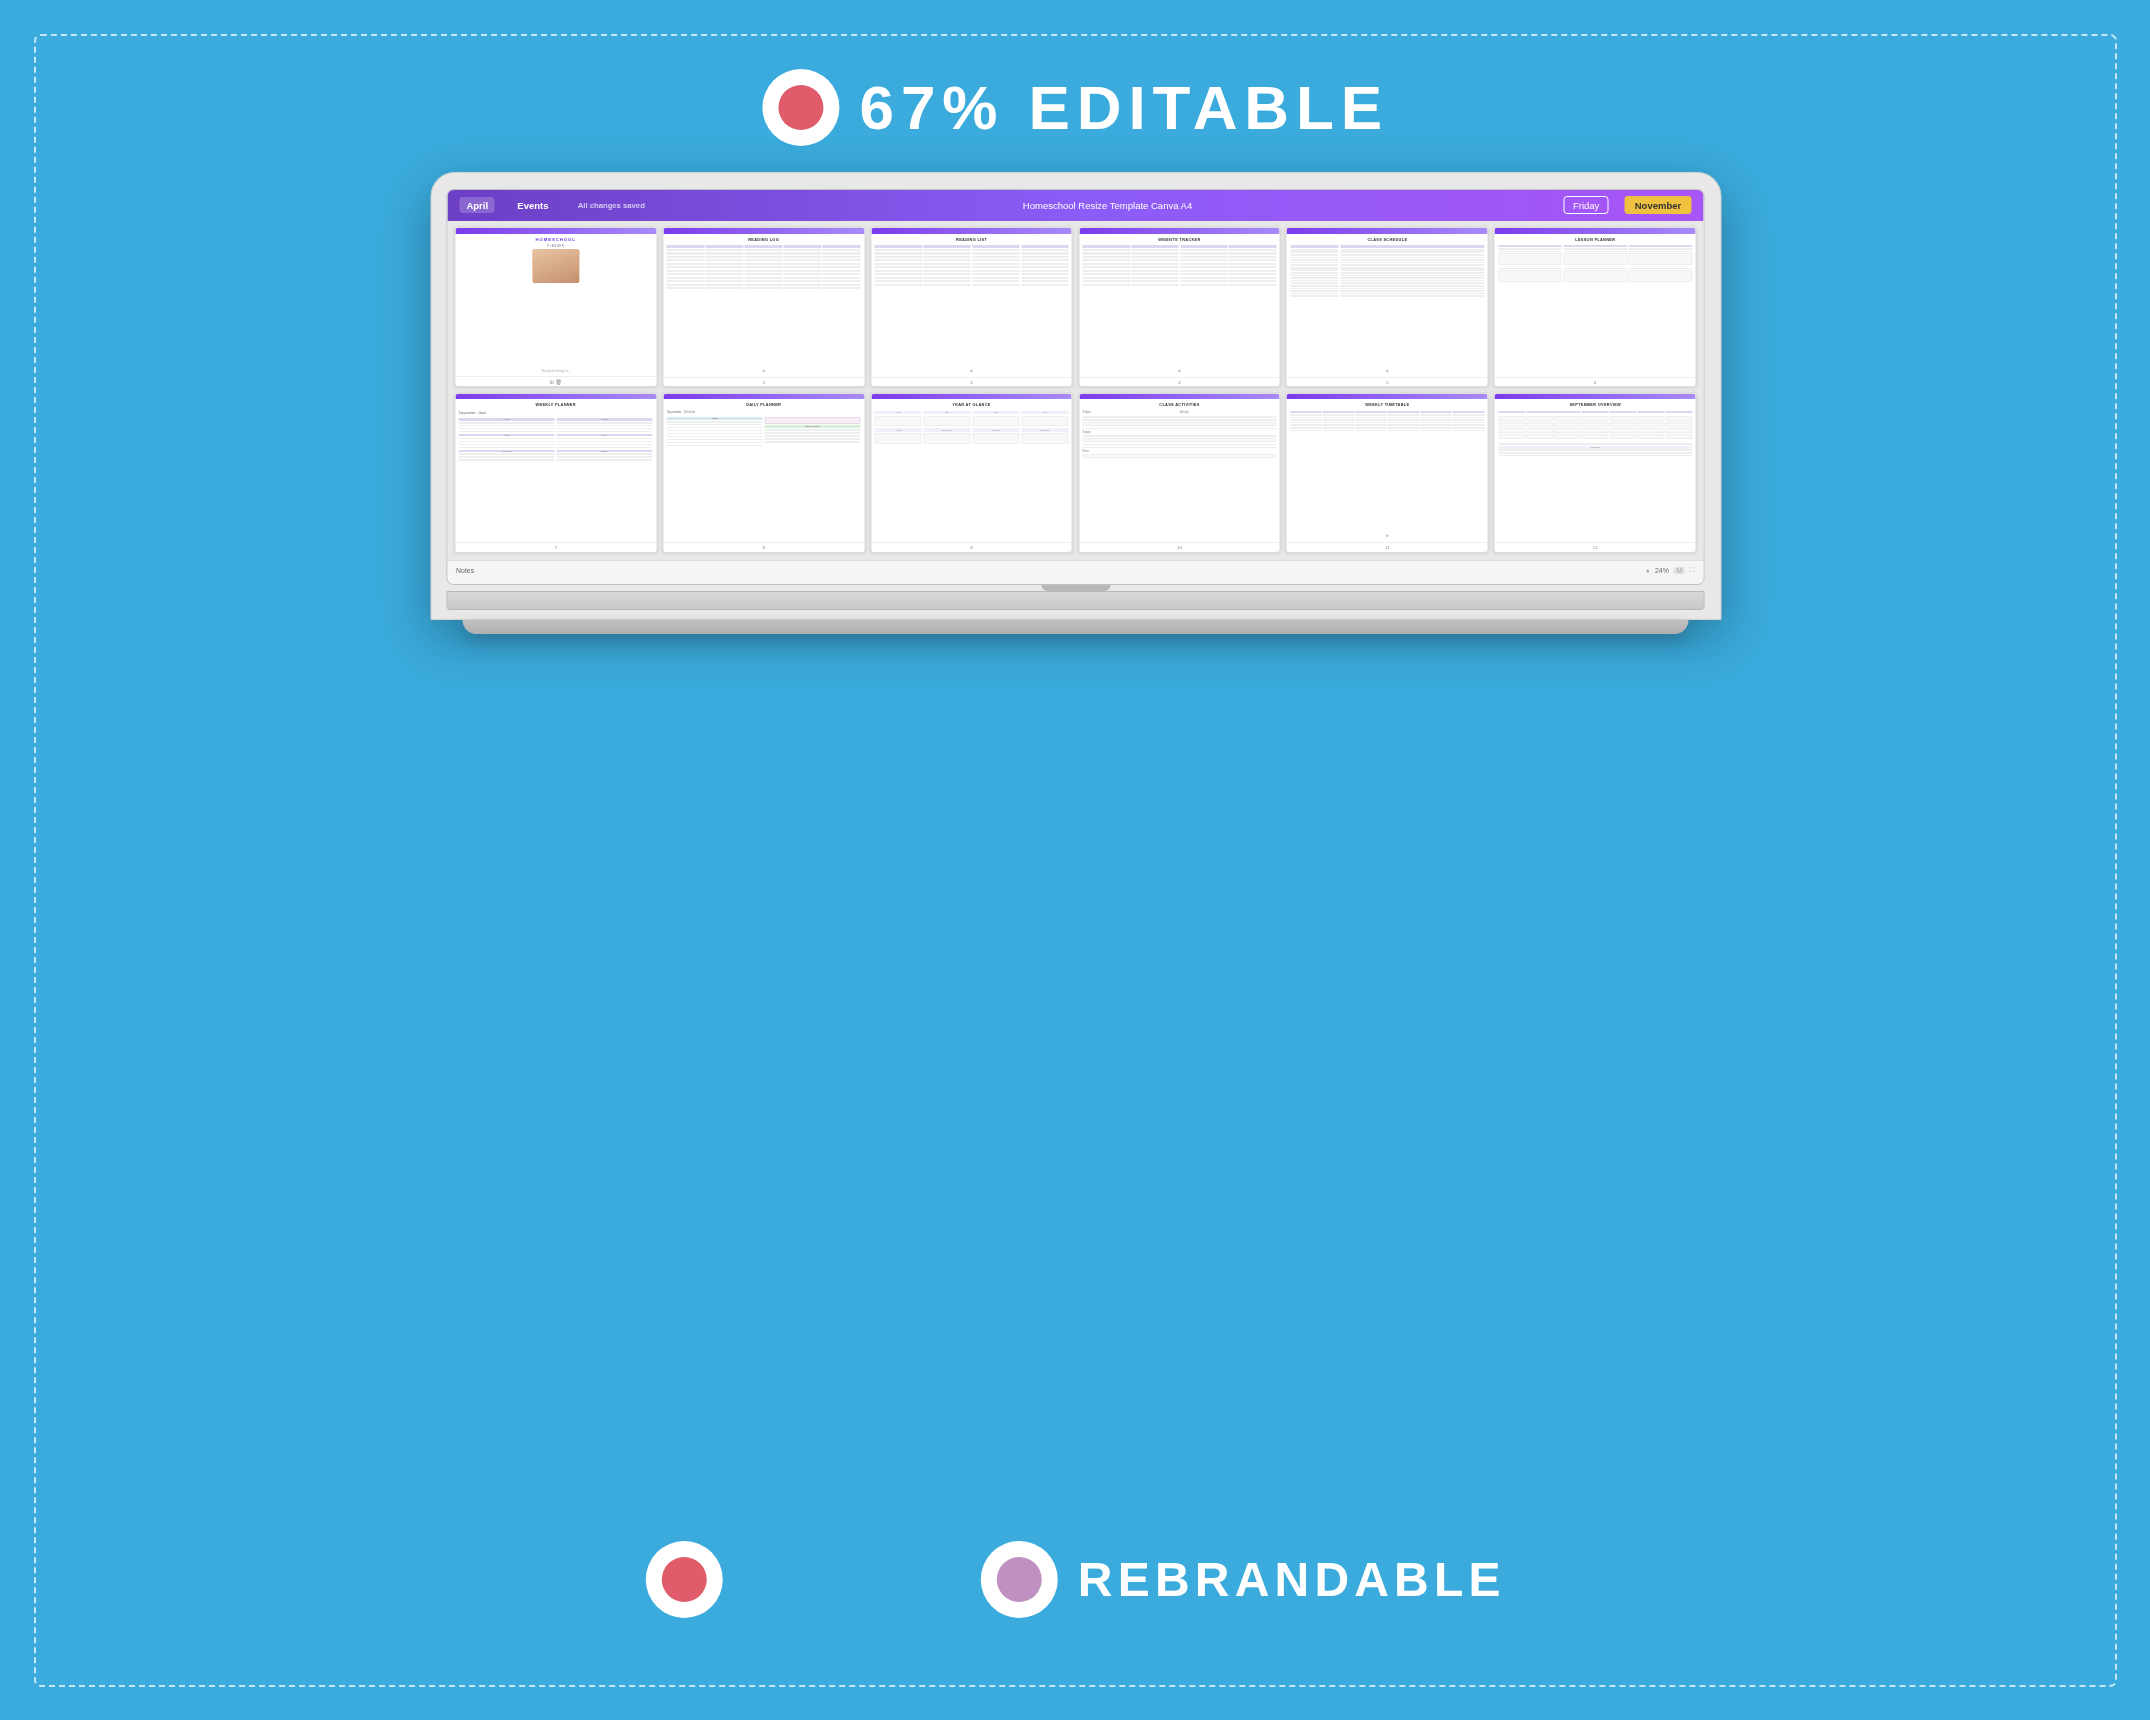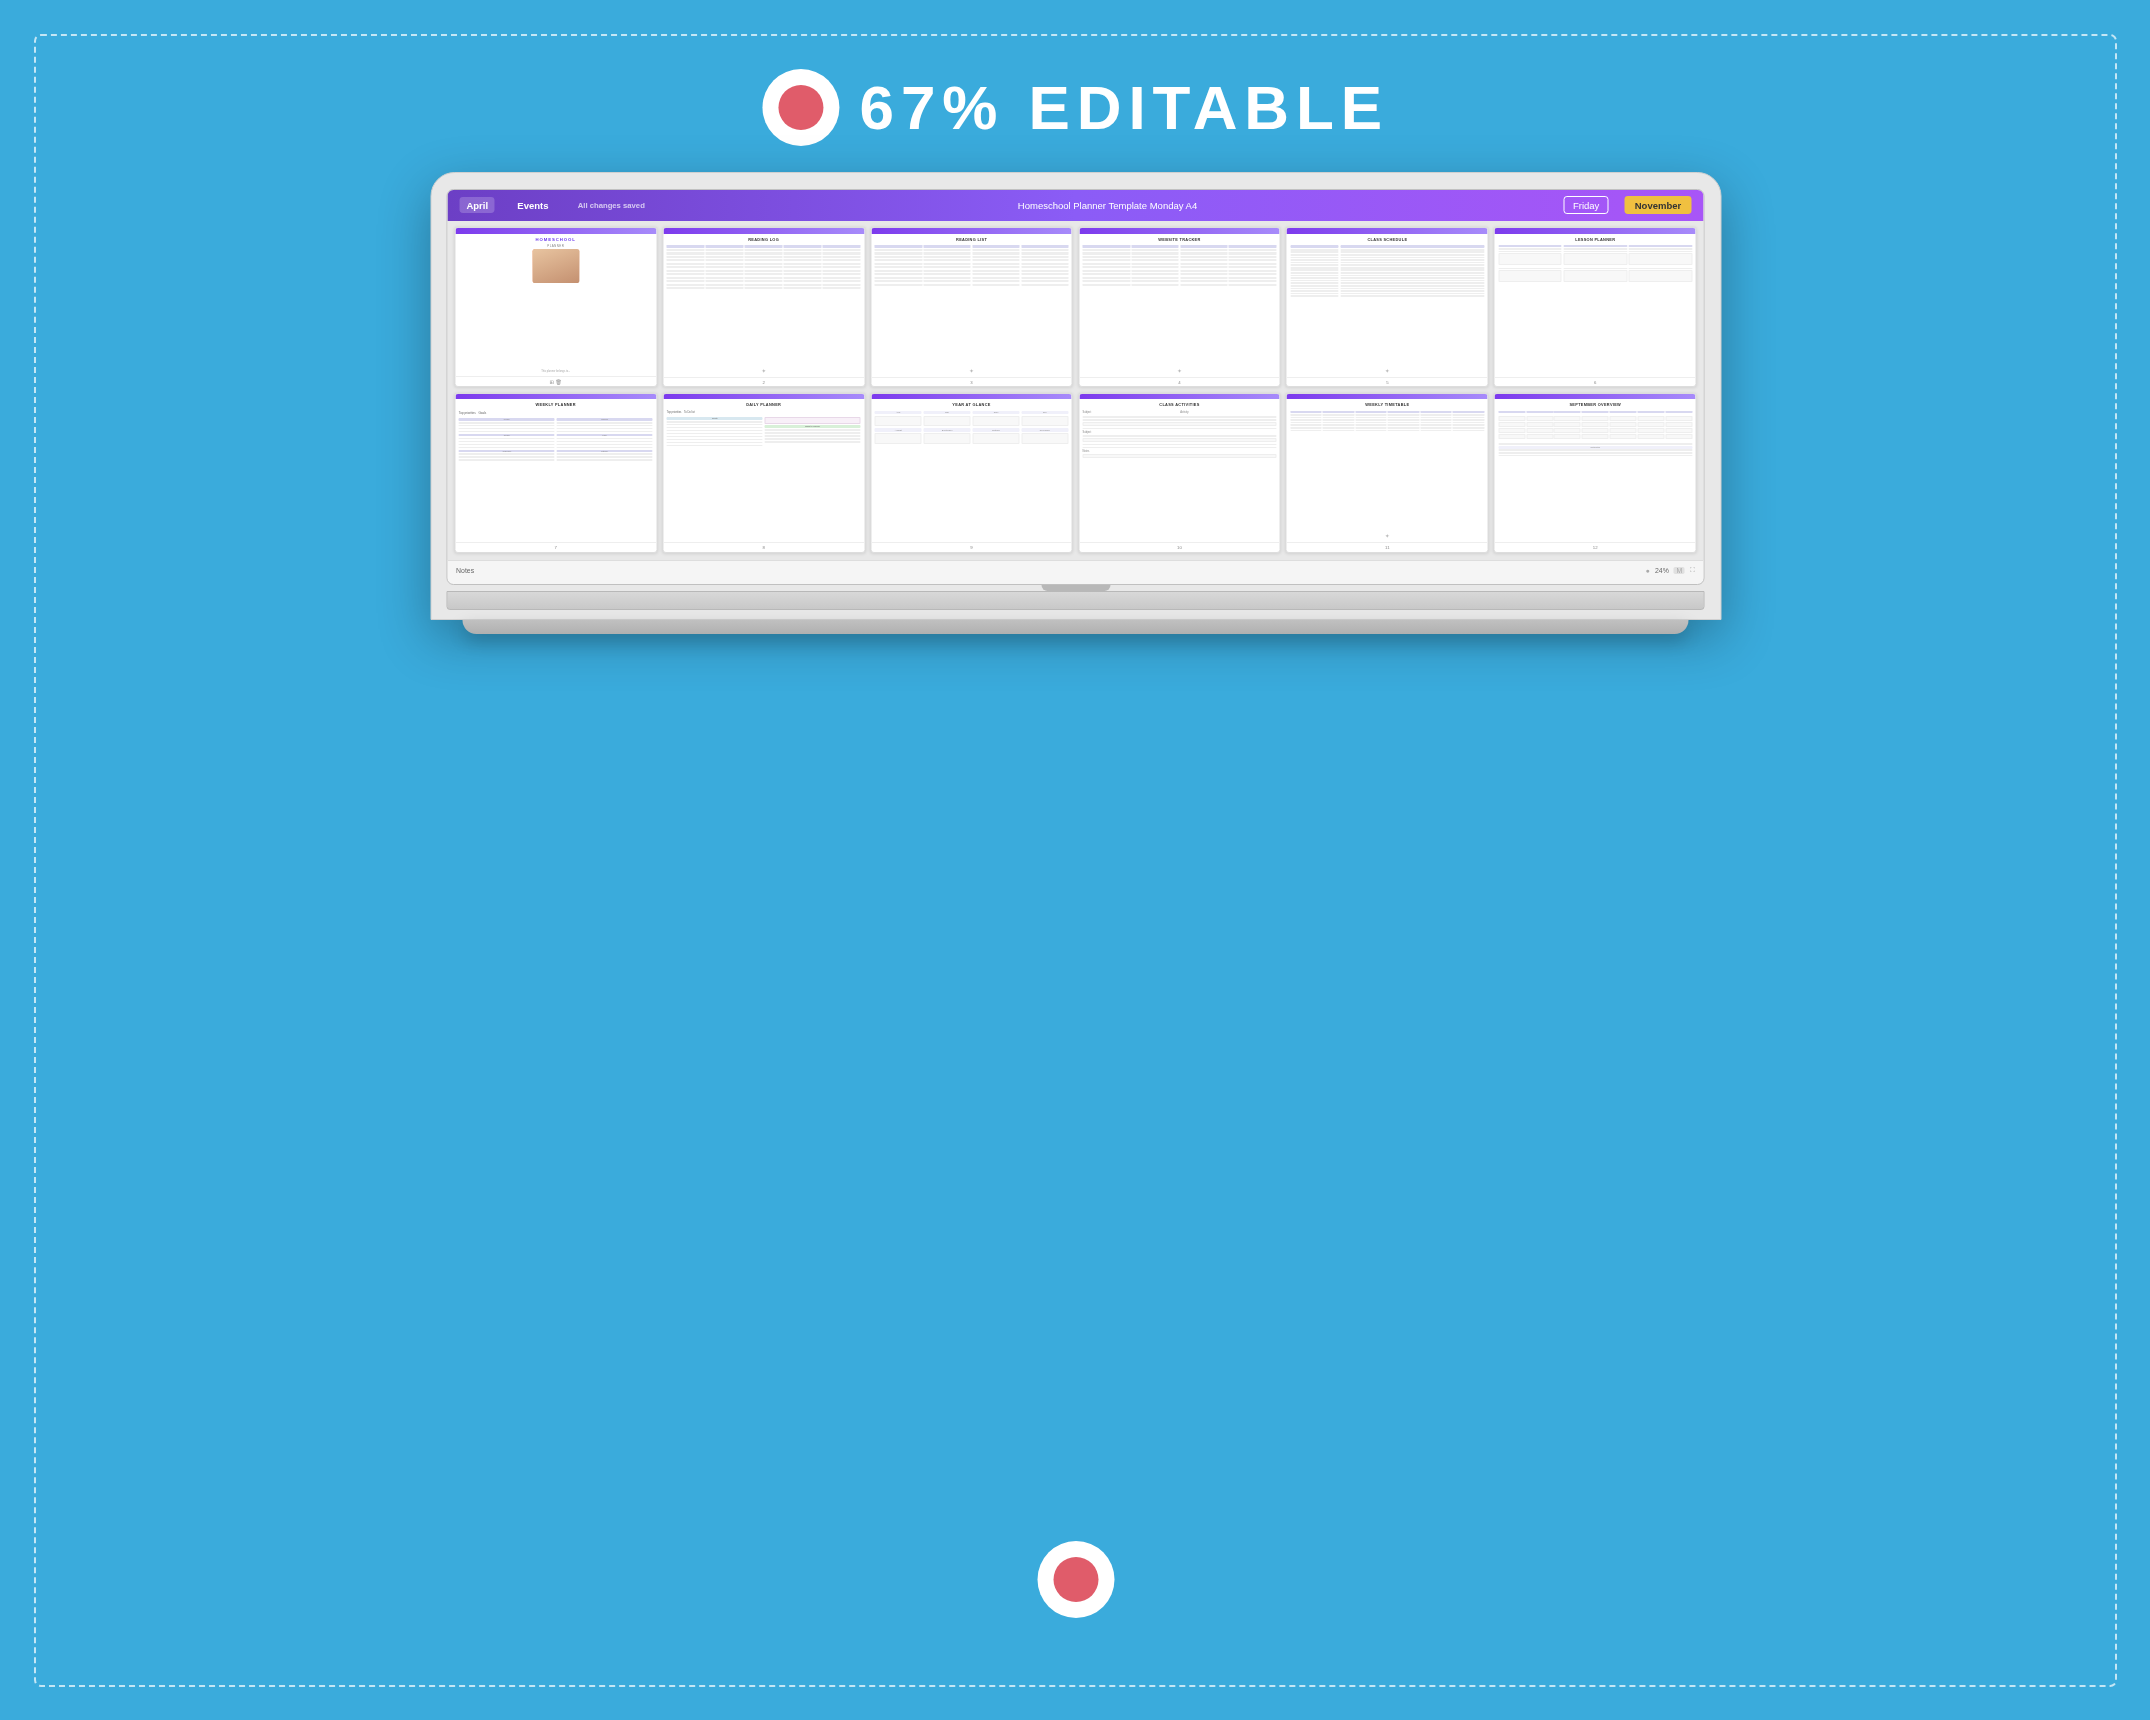--- a/index.html
+++ b/index.html
@@ -350,21 +350,21 @@
 </div>
 
 <div class="laptop-wrapper">
   <div class="laptop-body">
     <div class="screen">
 
       <div class="canva-toolbar">
         <span class="toolbar-btn active">April</span>
         <span class="toolbar-btn">Events</span>
         <span class="toolbar-btn" style="font-size:7.7px;color:rgba(255,255,255,0.7);">All changes saved</span>
-        <span class="toolbar-title">Homeschool Planner Template Monday A4</span>
+        <span class="toolbar-title">Homeschool Resize Template Canva A4</span>
         <span class="toolbar-share">Friday</span>
         <span class="toolbar-download">November</span>
       </div>
 
       <div class="pages-grid">
 
         <div class="cover-page page-thumb">
           <div class="cover-top"></div>
           <div class="cover-body">
             <div class="cover-title">HOMESCHOOL</div>
@@ -998,14 +998,20 @@
   </div>
   <div class="laptop-foot"></div>
 </div>
 
 <div class="bottom-badges">
   <div class="bottom-badge">
     <div class="bottom-badge-circle">
       <div class="bottom-badge-inner-pink"></div>
     </div>
   </div>
+  <div class="bottom-badge">
+    <div class="bottom-badge-circle">
+      <div class="bottom-badge-inner-purple"></div>
+    </div>
+    <span class="bottom-badge-text">REBRANDABLE</span>
+  </div>
 </div>
 
 
 </body></html>

